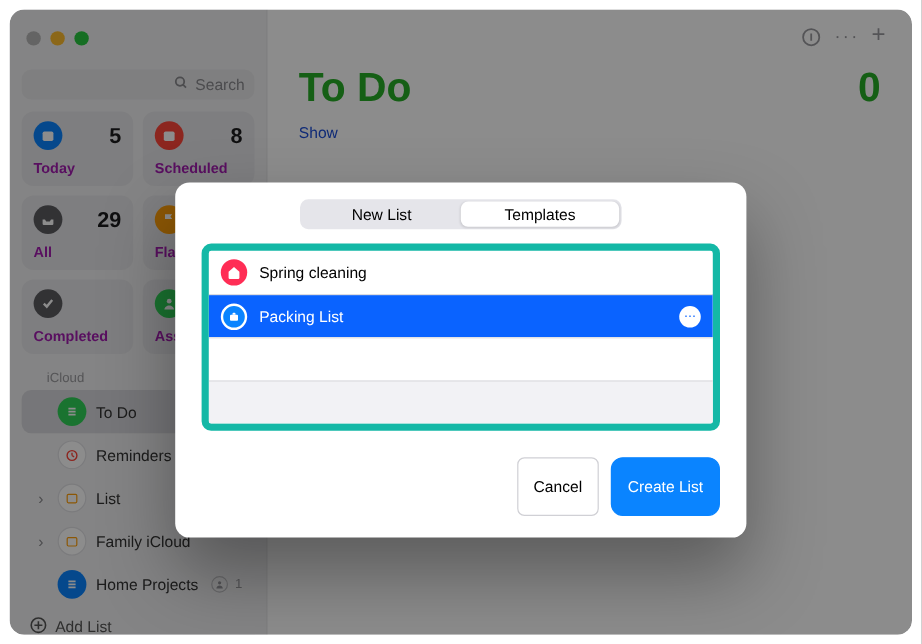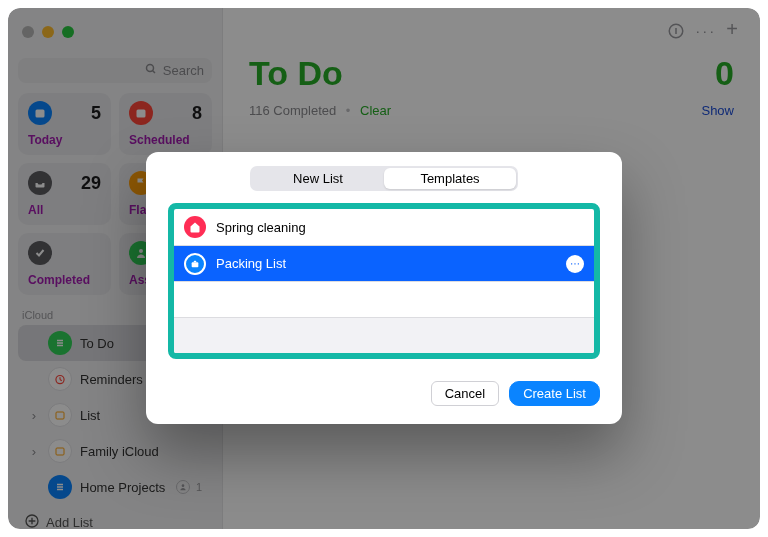--- a/index.html
+++ b/index.html
@@ -69,21 +69,21 @@
     width: 24px; height: 24px; border-radius: 50%;
     display: flex; align-items: center; justify-content: center;
     font-size: 12px; color: #fff;
   }
   .tile .count { font-size: 18px; font-weight: 600; color: #1c1c1e; }
   .tile .label { font-size: 12px; font-weight: 600; color: #a21caf; }
   .tile.completed { grid-column: 1 / 2; }
   .tile .tile-icon.grey { background: #5b5b60; }
 
   .sidebar-section-label {
-    font-size: 11px; color: #9a9a9e; margin: 14px 4px 4px;
+    font-size: 11px; color: #9a9a9e; margin: 14px 21px 4px;
   }
   .list-item {
     display: flex; align-items: center; gap: 8px;
     padding: 6px 10px; border-radius: 8px;
     font-size: 13px; color: #333; cursor: default;
   }
   .list-item.selected { background: #d8d8dc; }
   .list-icon {
     width: 24px; height: 24px; border-radius: 50%;
     display: flex; align-items: center; justify-content: center;
@@ -177,21 +177,21 @@
   .tmpl-icon {
     width: 22px; height: 22px; border-radius: 50%;
     display: flex; align-items: center; justify-content: center;
     font-size: 12px; color: #fff;
   }
 
   .sheet-buttons {
     display: flex; justify-content: flex-end; gap: 10px; margin-top: 22px;
   }
   .btn {
-    font-size: 13px; padding: 4px 13px; border-radius: 6px;
+    font-size: 13px; padding: 16px 13px; border-radius: 6px;
     border: 1px solid #d0d0d5; background: #fff; cursor: default;
   }
   .btn.primary { background: #0a84ff; border-color: #0a84ff; color: #fff; border-radius: 10px; }
 </style>
 </head>
 <body>
 
 <div class="window">
   <div class="traffic-lights">
     <div class="dot close"></div>
@@ -364,25 +364,20 @@
           </svg>
       </span>
       <span style="letter-spacing:2px">···</span>
       <span style="font-size:20px;line-height:14px">+</span>
     </div>
     <div class="main-header">
       <span class="main-title">To Do</span>
       <span class="main-count">0</span>
     </div>
     <div class="main-sub">
-      <div class="left">
-        <span>116 Completed</span>
-        <span class="dot-sep">•</span>
-        <span class="clear">Clear</span>
-      </div>
       <span class="show">Show</span>
     </div>
   </main>
 
   <div class="dim-overlay"></div>
 
   <div class="sheet">
     <div class="seg">
       <div>New List</div>
       <div class="active">Templates</div>

